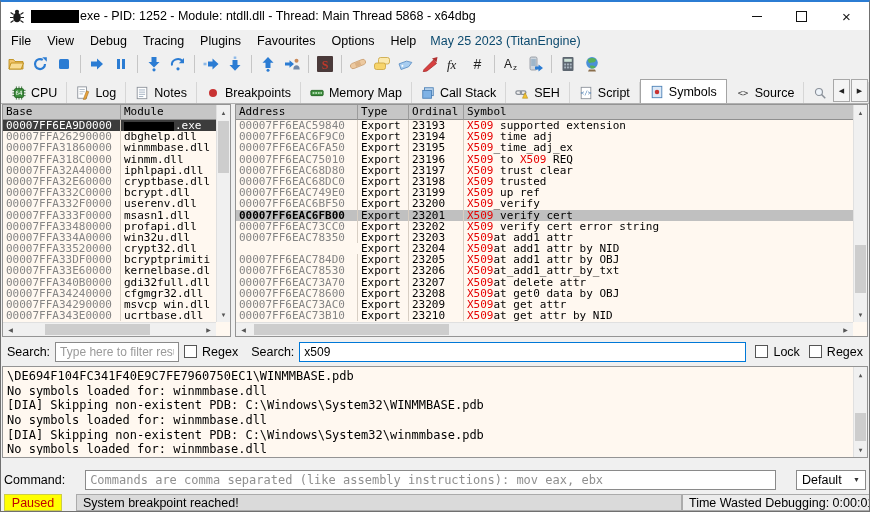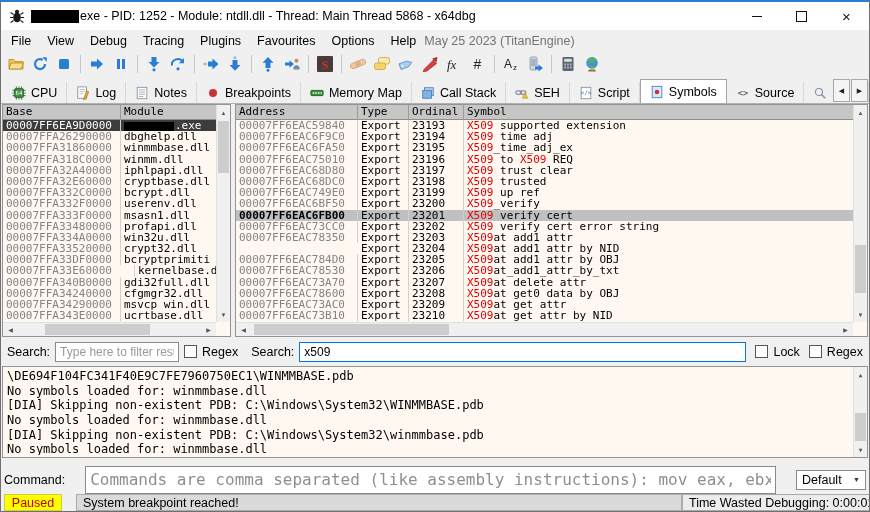--- a/index.html
+++ b/index.html
@@ -11,21 +11,21 @@
   .redact-title{width:48px;height:13px;background:#000;margin:0 1px 0 6px;}
   .title-text{white-space:nowrap;font-size:12.5px;}
   .win-controls{margin-left:auto;display:flex;height:28px;}
   .win-btn{width:45px;height:28px;display:flex;align-items:center;justify-content:center;}
   .glyph-min{width:10px;height:1px;background:#111;}
   .glyph-max{width:9px;height:9px;border:1px solid #111;}
   .glyph-close{font-size:15px;color:#111;line-height:1;}
   
   .menubar{height:21px;flex:0 0 auto;display:flex;align-items:center;padding-left:2px;}
   .menu-item{padding:2px 8px;white-space:nowrap;}
-  .build-info{color:#737373;white-space:nowrap;}
+  .build-info{color:#0c4a6e;margin-left:6px;white-space:nowrap;}
   
   .toolbar{height:26px;flex:0 0 auto;display:flex;align-items:center;padding-left:4px;gap:2px;}
   .tbtn{width:22px;height:22px;display:flex;align-items:center;justify-content:center;}
   .tbtn svg{width:16px;height:16px;display:block;}
   .tsep{width:1px;height:18px;background:#c6c6c6;margin:0 3px;flex:0 0 auto;}
   
   .tabbar{height:26px;flex:0 0 auto;display:flex;align-items:flex-end;padding-left:2px;border-bottom:1px solid #b0b0b0;position:relative;overflow:hidden;background:#f0f0f0;}
   .tab{height:21px;display:flex;align-items:center;gap:5px;padding:0 9px;white-space:nowrap;border-right:1px solid #d6d6d6;}
   .tab .tab-icon svg{width:14px;height:14px;display:block;}
   .tab.active{background:#fff;border:1px solid #a4a4a4;border-bottom:1px solid #fff;height:23px;margin-bottom:-1px;border-right:1px solid #a4a4a4;}
@@ -67,21 +67,21 @@
   .sb-label{white-space:nowrap;}
   
   .logpane{height:92px;flex:0 0 auto;margin:0 1px;background:var(--table-bg,#fff8f0);border:1px solid #949494;position:relative;box-sizing:border-box;font-family:"DejaVu Sans Mono",monospace;font-size:12px;}
   .loglines{padding:2px 4px 0 4px;margin-right:14px;overflow:hidden;height:86px;}
   .logline{height:14.7px;line-height:14.7px;white-space:nowrap;overflow:hidden;}
   .logpane .vscroll{bottom:0;}
   .gap{height:9px;flex:0 0 auto;}
   
   .commandbar{height:25px;flex:0 0 auto;display:flex;align-items:center;padding:0 3px;gap:20px;}
   .cmd-label{white-space:nowrap;}
-  .cmd-input{flex:1;height:28px;border:1px solid #8a8a8a;background:#fff;font-family:"DejaVu Sans Mono",monospace;font-size:16px;padding:0 4px;box-sizing:border-box;outline:none;}
+  .cmd-input{flex:1;height:20px;border:1px solid #8a8a8a;background:#fff;font-family:"DejaVu Sans Mono",monospace;font-size:12px;padding:0 4px;box-sizing:border-box;outline:none;}
   .cmd-input::placeholder{color:#8f8f8f;}
   .dropdown{width:70px;height:20px;border:1px solid #8a8a8a;background:#fff;display:flex;align-items:center;justify-content:space-between;padding:0 5px;box-sizing:border-box;flex:0 0 auto;}
   .dd-arrow{font-size:7px;color:#333;}
   
   .statusbar{height:21px;flex:0 0 auto;display:flex;align-items:center;padding:0 3px;}
   .paused{width:58px;height:17px;background:var(--paused-bg,#ffff00);color:var(--paused-fg,#c00000);display:flex;align-items:center;justify-content:center;border:1px solid #cdcd46;box-sizing:border-box;flex:0 0 auto;}
   .status-msg{margin-left:14px;width:606px;height:17px;background:#dadada;border:1px solid #ababab;display:flex;align-items:center;padding:0 6px;box-sizing:border-box;flex:0 0 auto;white-space:nowrap;overflow:hidden;}
   .status-spacer{flex:1;}
   .status-time{height:17px;border:1px solid #ababab;background:#ececec;display:flex;align-items:center;padding:0 6px;box-sizing:border-box;white-space:nowrap;}
 </style>
@@ -458,21 +458,21 @@
           </div>
           <div class="trow">
             <div class="cell bline c-gray" style="width: 118px; flex: 0 0 auto;">00007FFA33520000</div>
             <div class="cell" style="flex: 1 1 0%;">crypt32.dll</div>
           </div>
           <div class="trow">
             <div class="cell bline c-gray" style="width: 118px; flex: 0 0 auto;">00007FFA33DF0000</div>
             <div class="cell" style="flex: 1 1 0%;">bcryptprimiti</div>
           </div>
           <div class="trow">
-            <div class="cell bline c-gray" style="width: 132px; flex: 0 0 auto;">00007FFA33E60000</div>
+            <div class="cell bline c-gray" style="width: 118px; flex: 0 0 auto;">00007FFA33E60000</div>
             <div class="cell" style="flex: 1 1 0%;">kernelbase.dl</div>
           </div>
           <div class="trow">
             <div class="cell bline c-gray" style="width: 118px; flex: 0 0 auto;">00007FFA340B0000</div>
             <div class="cell" style="flex: 1 1 0%;">gdi32full.dll</div>
           </div>
           <div class="trow">
             <div class="cell bline c-gray" style="width: 118px; flex: 0 0 auto;">00007FFA34240000</div>
             <div class="cell" style="flex: 1 1 0%;">cfgmgr32.dll</div>
           </div>

